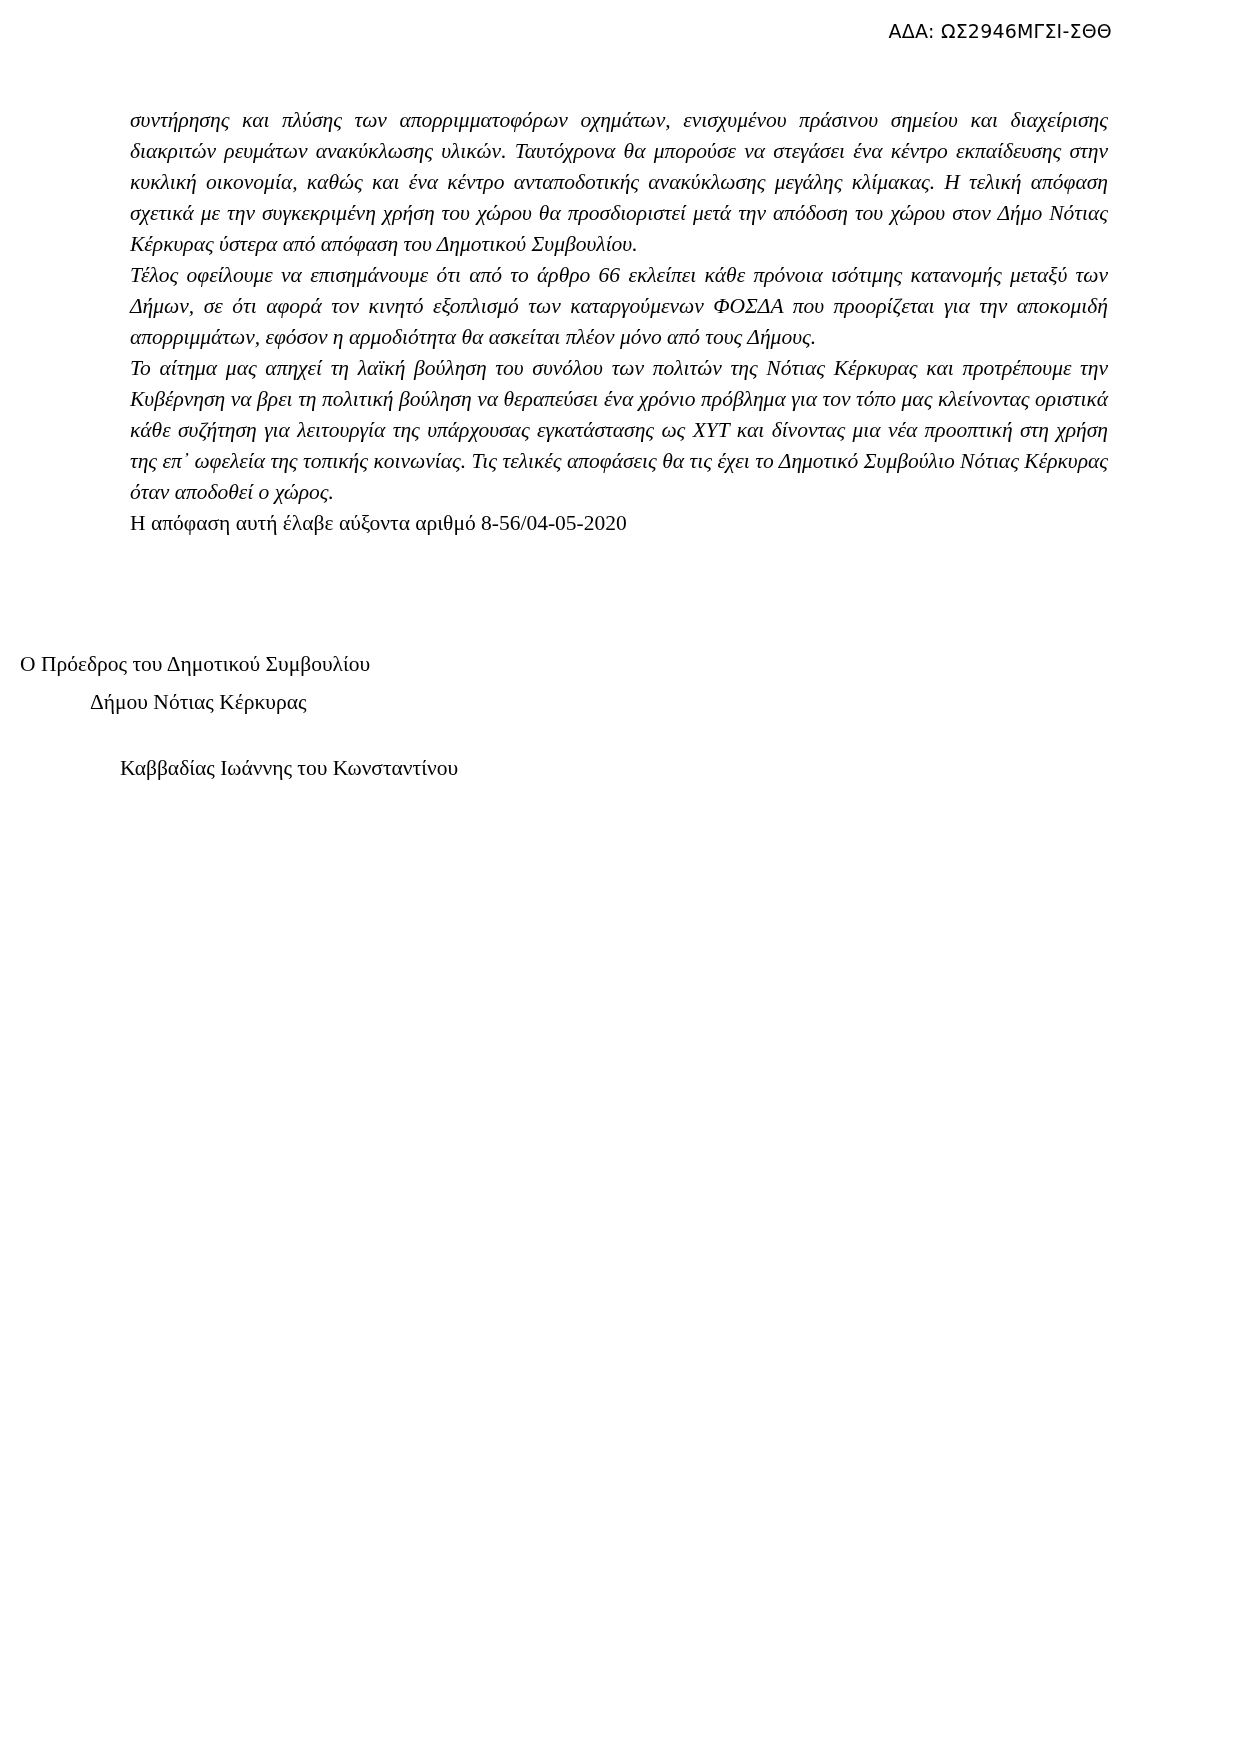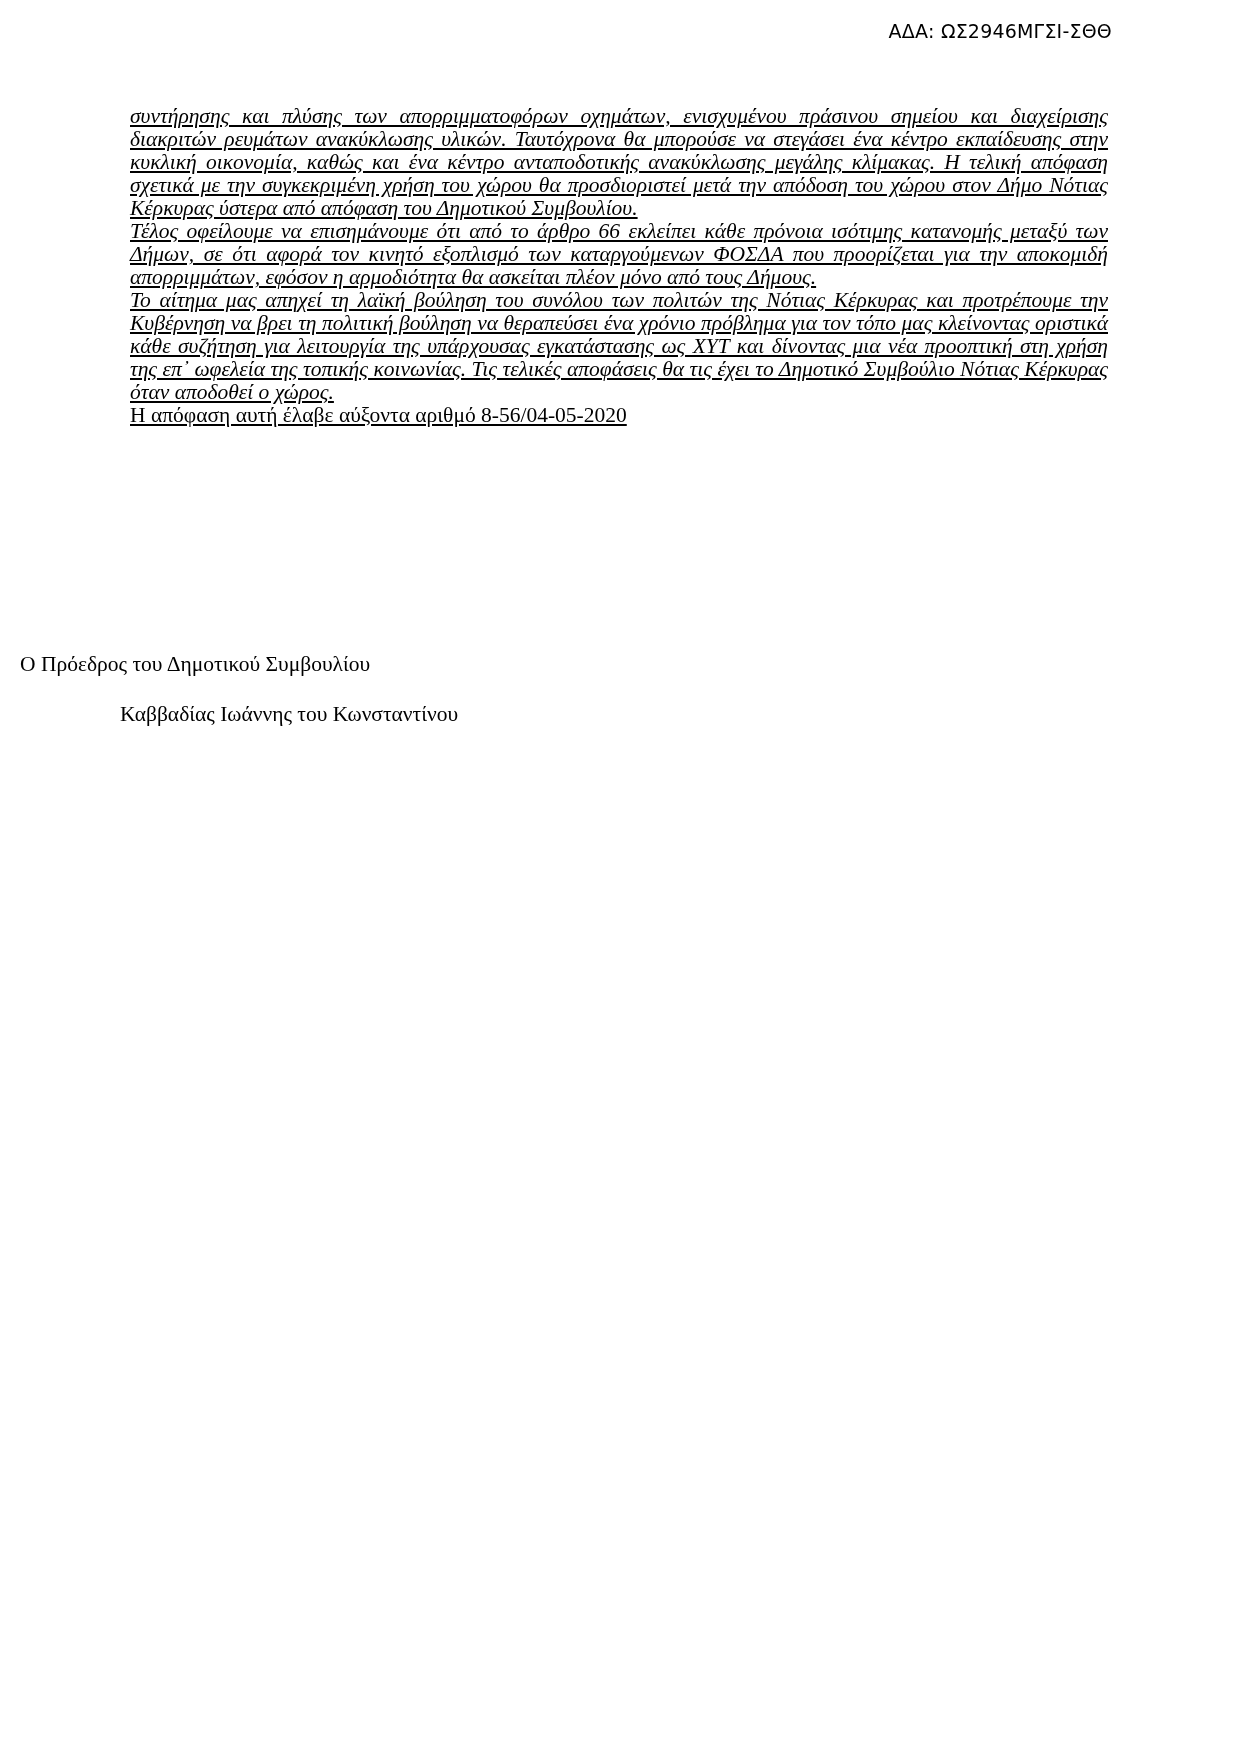--- a/index.html
+++ b/index.html
@@ -30,25 +30,24 @@
   }
   .body-block {
     position: absolute;
     top: 105px;
     left: 130px;
     width: 978px;
   }
   p.para {
     margin: 0;
     font-size: 21.5px;
-    line-height: 23px;
+    line-height: 31px;
     text-align: justify;
     text-justify: inter-word;
     font-style: italic;
-    text-decoration: underline;
   }
   p.para.upright {
     font-style: normal;
   }
   .sig-block {
     position: absolute;
     top: 645px;
     left: 130px;
     width: 978px;
     text-align: left;
@@ -58,36 +57,37 @@
     line-height: 38px;
     font-style: normal;
   }
   .sig-line-1 {
     margin-left: -110px;
   }
   .sig-line-2 {
     margin-left: -40px;
   }
   .sig-line-3 {
-    margin-top: 12px;
+    margin-top: 28px;
     margin-left: -10px;
   }
 </style>
 </head>
 <body>
 
 <div class="page">
 
   <div class="ada-header">ΑΔΑ: ΩΣ2946ΜΓΣΙ-ΣΘΘ</div>
 
   <div class="body-block">
     <p class="para">συντήρησης και πλύσης των απορριμματοφόρων οχημάτων, ενισχυμένου πράσινου σημείου και διαχείρισης διακριτών ρευμάτων ανακύκλωσης υλικών. Ταυτόχρονα θα μπορούσε να στεγάσει ένα κέντρο εκπαίδευσης στην κυκλική οικονομία, καθώς και ένα κέντρο ανταποδοτικής ανακύκλωσης μεγάλης κλίμακας. Η τελική απόφαση σχετικά με την συγκεκριμένη χρήση του χώρου θα προσδιοριστεί μετά την απόδοση του χώρου στον Δήμο Νότιας Κέρκυρας ύστερα από απόφαση του Δημοτικού Συμβουλίου.</p>
     <p class="para">Τέλος οφείλουμε να επισημάνουμε ότι από το άρθρο 66 εκλείπει κάθε πρόνοια ισότιμης κατανομής μεταξύ των Δήμων, σε ότι αφορά τον κινητό εξοπλισμό των καταργούμενων ΦΟΣΔΑ που προορίζεται για την αποκομιδή απορριμμάτων, εφόσον η αρμοδιότητα θα ασκείται πλέον μόνο από τους Δήμους.</p>
     <p class="para">Το αίτημα μας απηχεί τη λαϊκή βούληση του συνόλου των πολιτών της Νότιας Κέρκυρας και  προτρέπουμε την Κυβέρνηση να βρει τη πολιτική βούληση να θεραπεύσει ένα χρόνιο πρόβλημα για τον τόπο μας κλείνοντας οριστικά κάθε συζήτηση για λειτουργία της υπάρχουσας εγκατάστασης ως ΧΥΤ και δίνοντας μια νέα προοπτική στη χρήση της επ᾽ ωφελεία της τοπικής κοινωνίας.   Τις τελικές αποφάσεις θα τις έχει το Δημοτικό Συμβούλιο Νότιας Κέρκυρας όταν αποδοθεί ο χώρος.</p>
     <p class="para upright">Η απόφαση αυτή έλαβε αύξοντα αριθμό 8-56/04-05-2020</p>
   </div>
 
   <div class="sig-block">
     <div class="sig-line sig-line-1">Ο Πρόεδρος του Δημοτικού Συμβουλίου</div>
+    <div class="sig-line sig-line-2">Δήμου Νότιας Κέρκυρας</div>
     <div class="sig-line sig-line-3">Καββαδίας Ιωάννης του Κωνσταντίνου</div>
   </div>
 
 </div>
 
 </body></html>

